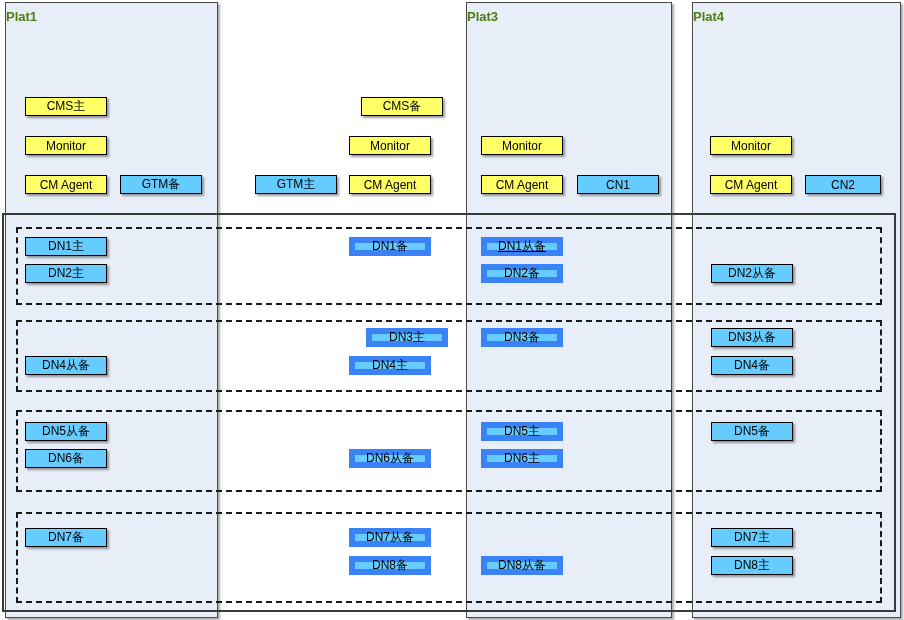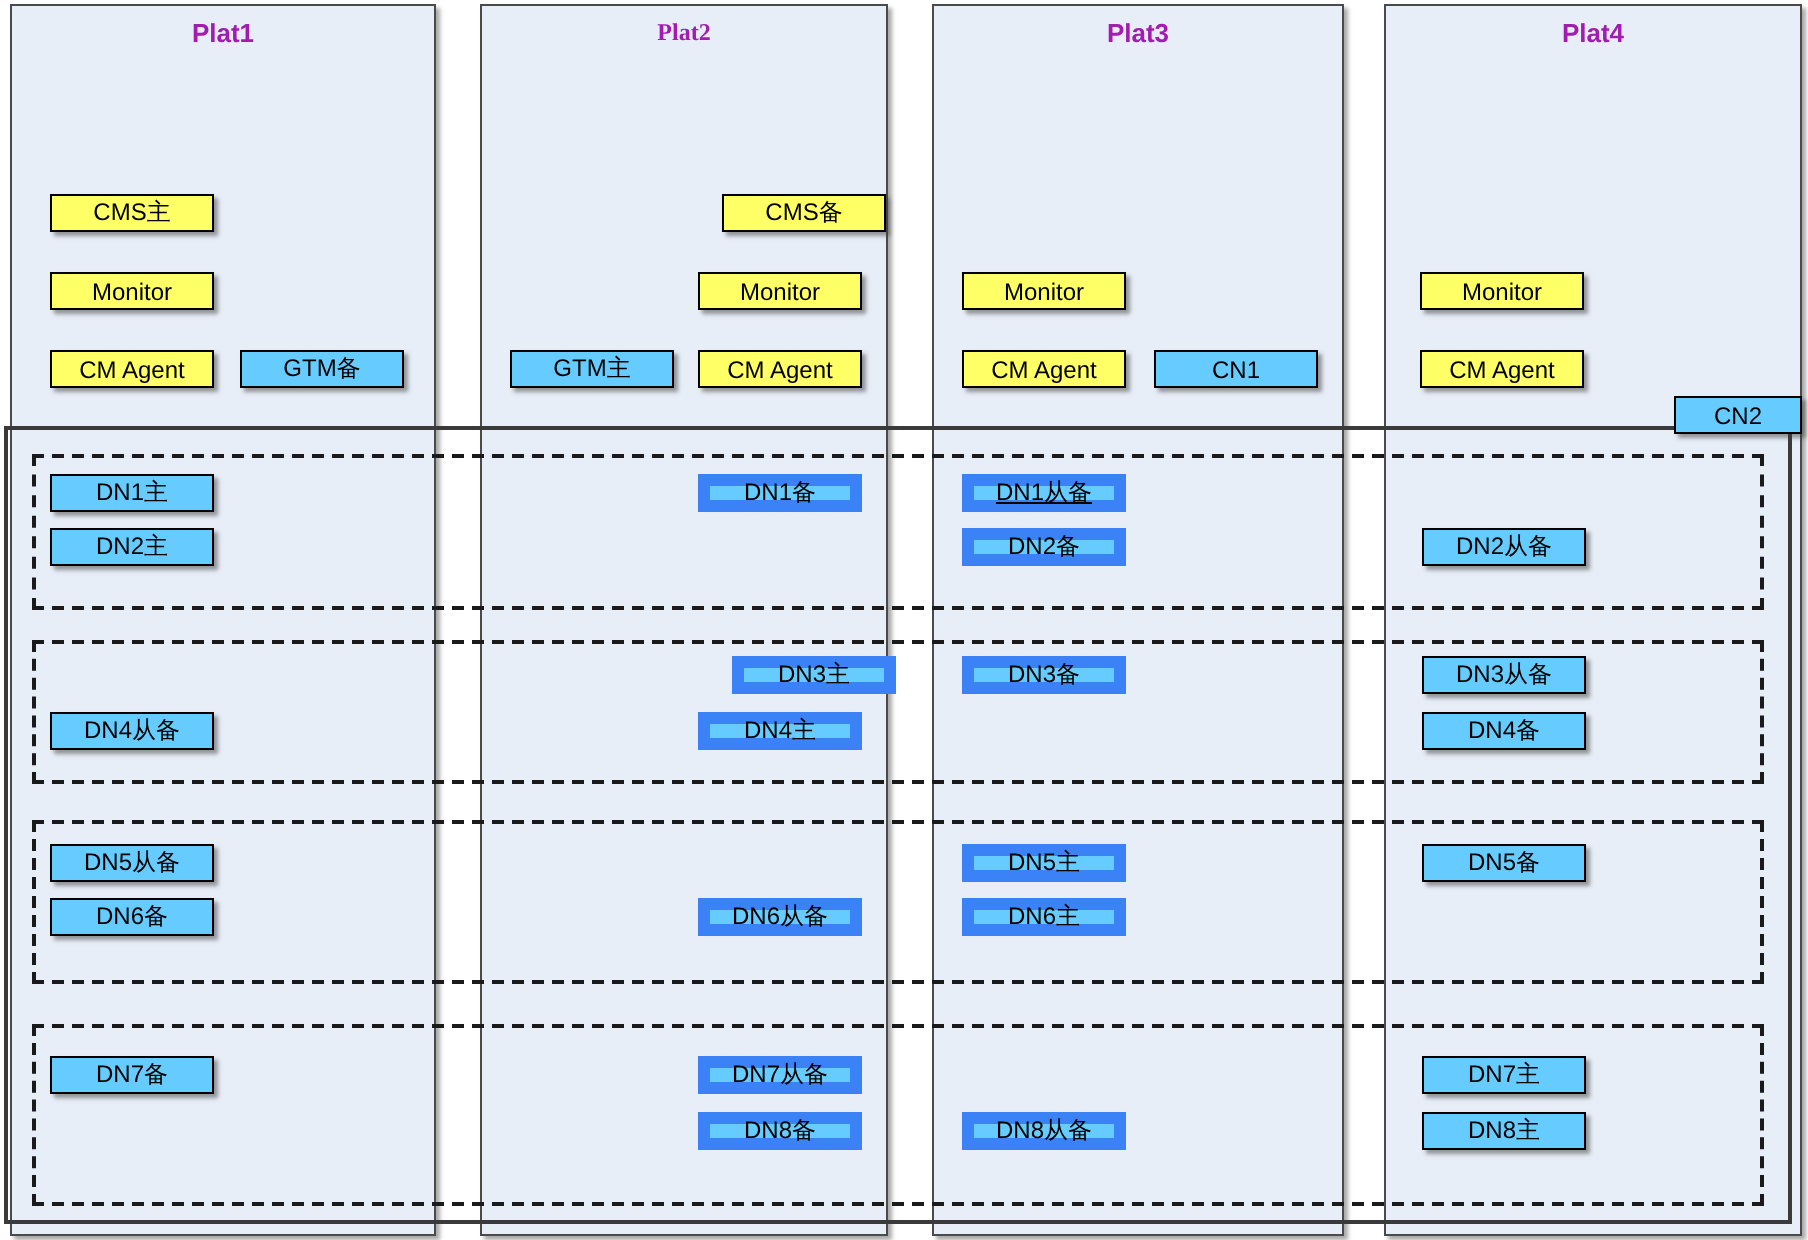--- a/index.html
+++ b/index.html
@@ -5,22 +5,22 @@
   html,body{margin:0;padding:0;background:#fff;}
   #canvas{
     position:relative;width:904px;height:620px;background:#fff;overflow:hidden;
     font-family:"Liberation Sans", sans-serif;
   }
   .platform{
     position:absolute;background:#E8EEF8;border:1px solid #4a4a4a;
     box-shadow:2px 2px 2px rgba(100,100,100,.55);box-sizing:border-box;
   }
   .plat-title{
-    position:absolute;top:6px;left:0;width:100%;text-align:center;
-    font-weight:bold;font-size:13px;color:#a21caf;
+    position:absolute;top:6px;left:0;width:100%;text-align:left;
+    font-weight:bold;font-size:13px;color:#4d7c0f;
   }
   .plat-title.serif{font-family:"Liberation Serif", serif;font-size:12px;}
   .box{
     position:absolute;width:82px;height:19px;box-sizing:border-box;
     border:1px solid #000;display:flex;align-items:center;justify-content:center;
     font-size:12px;color:#000;box-shadow:2px 2px 2px rgba(60,60,60,.5);
     white-space:nowrap;
     text-align:right;
   }
   .yellow{background:#FFFF66;}
@@ -35,23 +35,20 @@
     box-sizing:border-box;background:transparent;
   }
 </style>
 </head>
 <body>
 
 <div id="canvas">
 
   <div class="platform" style="left:5px;top:2px;width:213px;height:616px;">
     <div class="plat-title">Plat1</div>
-  </div>
-  <div class="platform" style="left:240px;top:2px;width:204px;height:616px;">
-    <div class="plat-title serif">Plat2</div>
   </div>
   <div class="platform" style="left:466px;top:2px;width:206px;height:616px;">
     <div class="plat-title">Plat3</div>
   </div>
   <div class="platform" style="left:692px;top:2px;width:209px;height:616px;">
     <div class="plat-title">Plat4</div>
   </div>
 
   <div class="outer-rect"></div>
   <div class="band" style="top:227px;height:78px;"></div>
@@ -68,21 +65,21 @@
   <div class="box yellow" style="left:349px;top:136px;">Monitor</div>
   <div class="box blue" style="left:255px;top:175px;">GTM主</div>
   <div class="box yellow" style="left:349px;top:175px;">CM Agent</div>
 
   <div class="box yellow" style="left:481px;top:136px;">Monitor</div>
   <div class="box yellow" style="left:481px;top:175px;">CM Agent</div>
   <div class="box blue" style="left:577px;top:175px;">CN1</div>
 
   <div class="box yellow" style="left:710px;top:136px;">Monitor</div>
   <div class="box yellow" style="left:710px;top:175px;">CM Agent</div>
-  <div class="box blue" style="left:837px;top:175px;width:64px;margin-top:23px;">CN2</div>
+  <div class="box blue" style="left:805px;top:175px;width:76px;">CN2</div>
 
   <div class="box blue" style="left:25px;top:237px;">DN1主</div>
   <div class="box blue" style="left:25px;top:264px;">DN2主</div>
   <div class="box blue hl" style="left:349px;top:237px;">DN1备</div>
   <div class="box blue hl" style="left:481px;top:237px;text-decoration:underline;">DN1从备</div>
   <div class="box blue hl" style="left:481px;top:264px;">DN2备</div>
   <div class="box blue" style="left:711px;top:264px;">DN2从备</div>
 
   <div class="box blue" style="left:25px;top:356px;">DN4从备</div>
   <div class="box blue hl" style="left:366px;top:328px;">DN3主</div>

